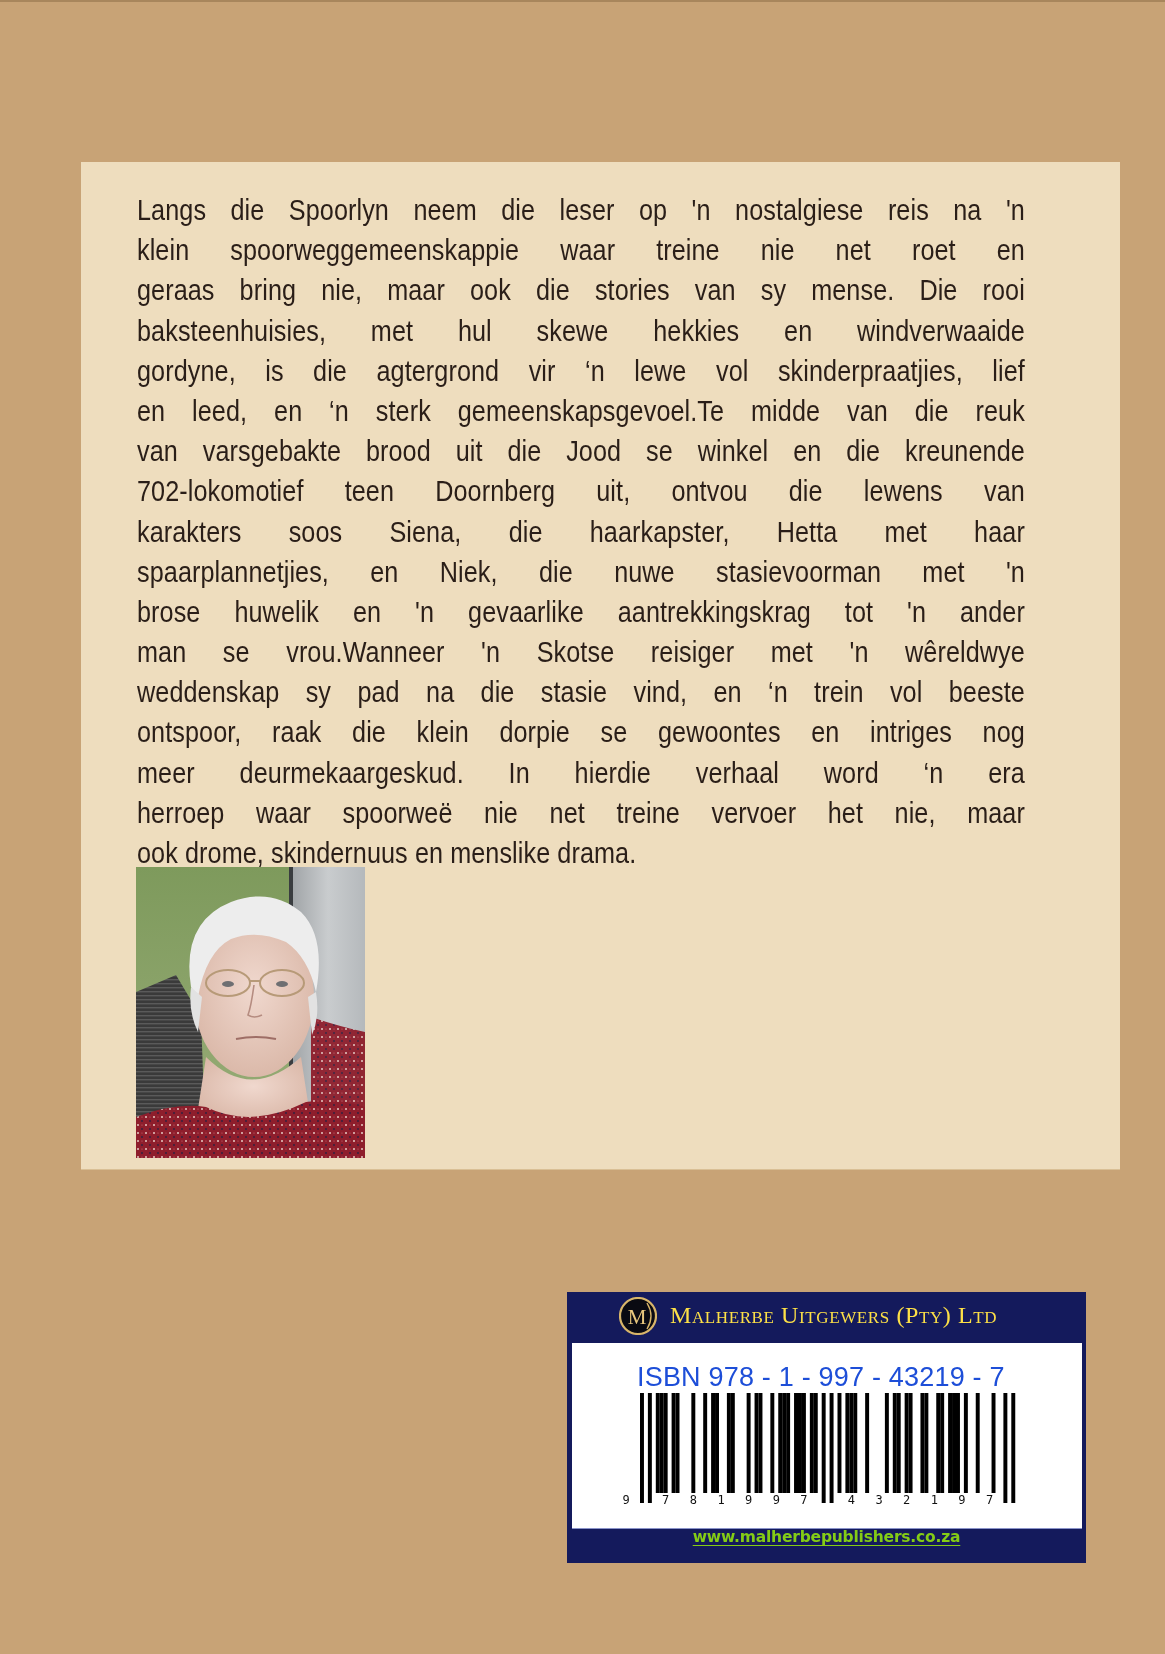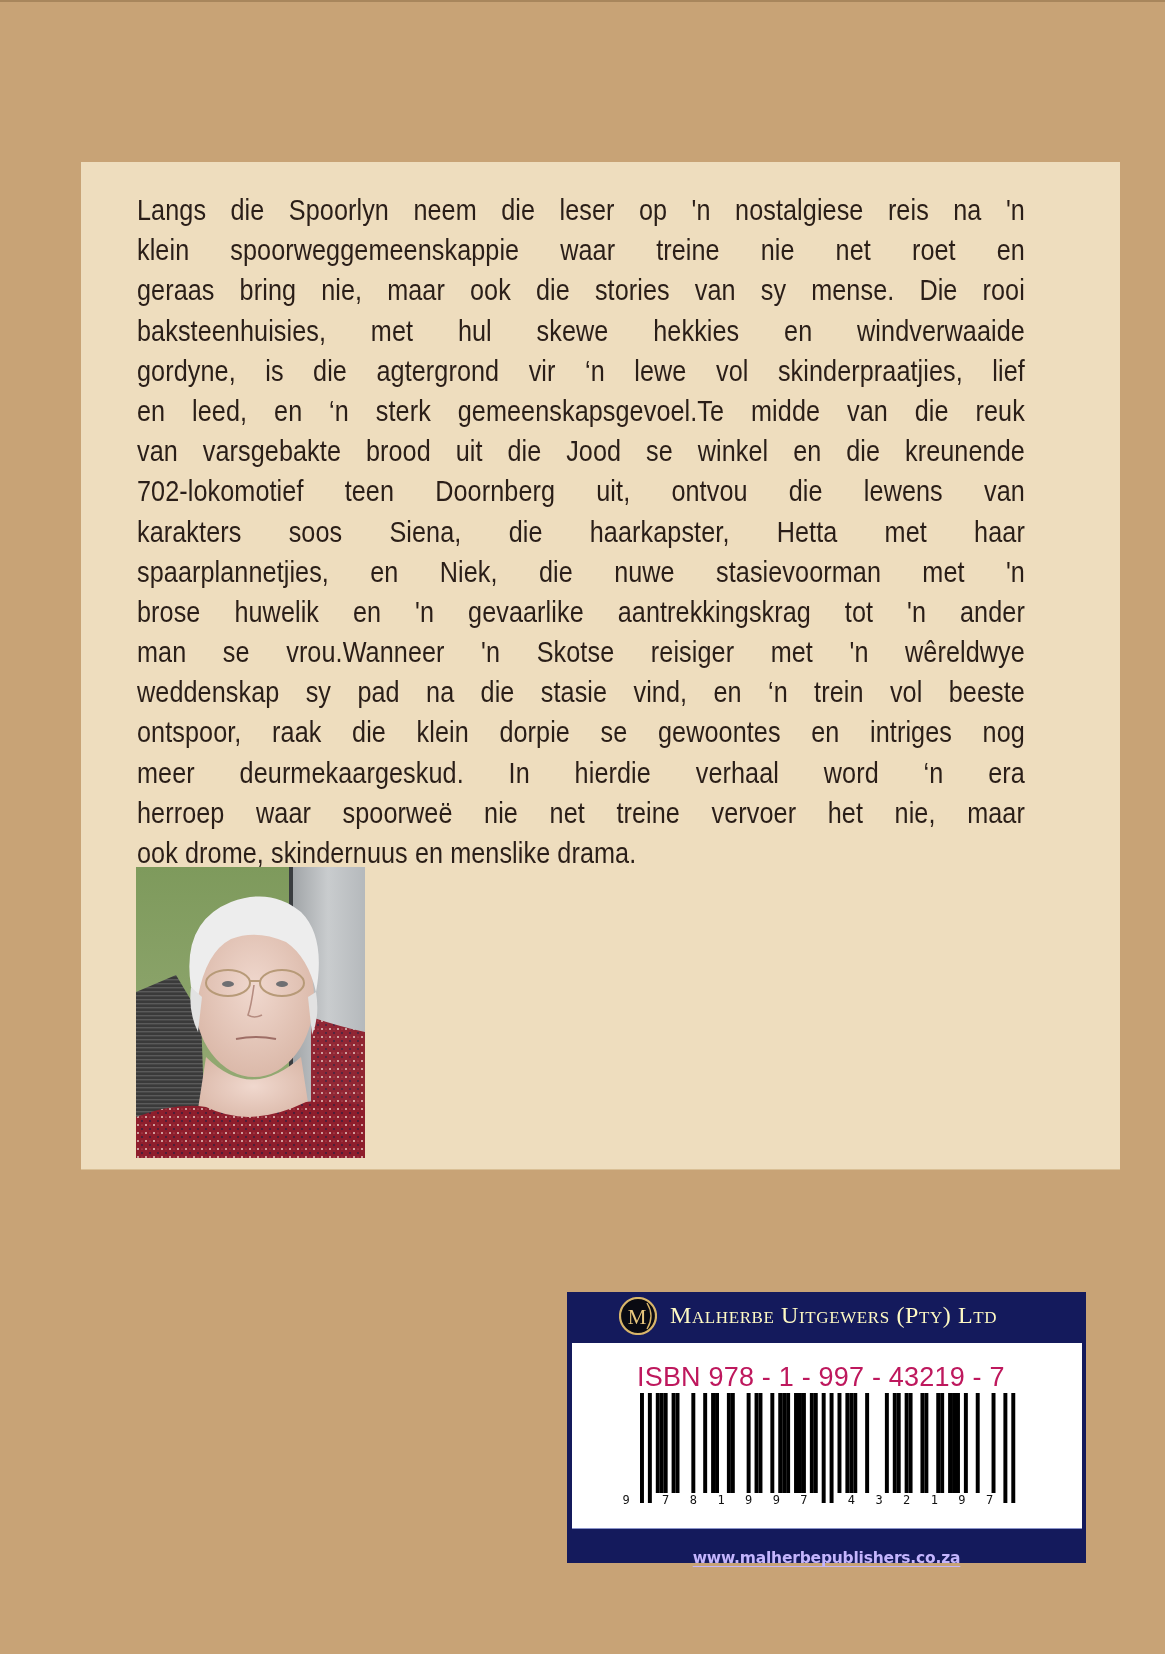--- a/index.html
+++ b/index.html
@@ -86,58 +86,58 @@
     left: 52px; top: 5px;
     width: 38px; height: 38px;
   }
   .publisher-name {
     position: absolute;
     left: 103px; top: 10px;
     font-family: "Liberation Serif", serif;
     font-variant: small-caps;
     font-size: 24px;
     letter-spacing: 0.6px;
-    color: #fef9c3;
+    color: #fde047;
     white-space: nowrap;
     text-align: center;
   }
   .barcode-panel {
     position: absolute;
     left: 5px; top: 51px;
     width: 510px; height: 185px;
     background: #FFFFFF;
     border-bottom: 1px solid #8A93C9;
   }
   .isbn-label {
     position: absolute;
     left: 65px; top: 19px;
     font-family: "Liberation Sans", sans-serif;
     font-size: 27px;
-    color: #be185d;
+    color: #1d4ed8;
     white-space: nowrap;
     letter-spacing: 0.2px;
   }
   .barcode {
     position: absolute;
     left: 0; top: 50px;
     width: 510px; height: 115px;
   }
   .url-strip {
     position: absolute;
     left: 0; top: 236px;
     width: 519px; height: 35px;
     text-align: center;
   }
   .url-link {
     display: inline-block;
-    margin-top: 21px;
+    margin-top: 0;
     font-family: "DejaVu Sans", sans-serif;
     font-weight: bold;
     font-size: 15.5px;
-    color: #c4b5fd;
+    color: #84cc16;
     text-decoration: underline;
     text-underline-offset: 3px;
     letter-spacing: -0.2px;
   }
 </style>
 </head>
 <body>
 
 <div class="top-rule"></div>
 

